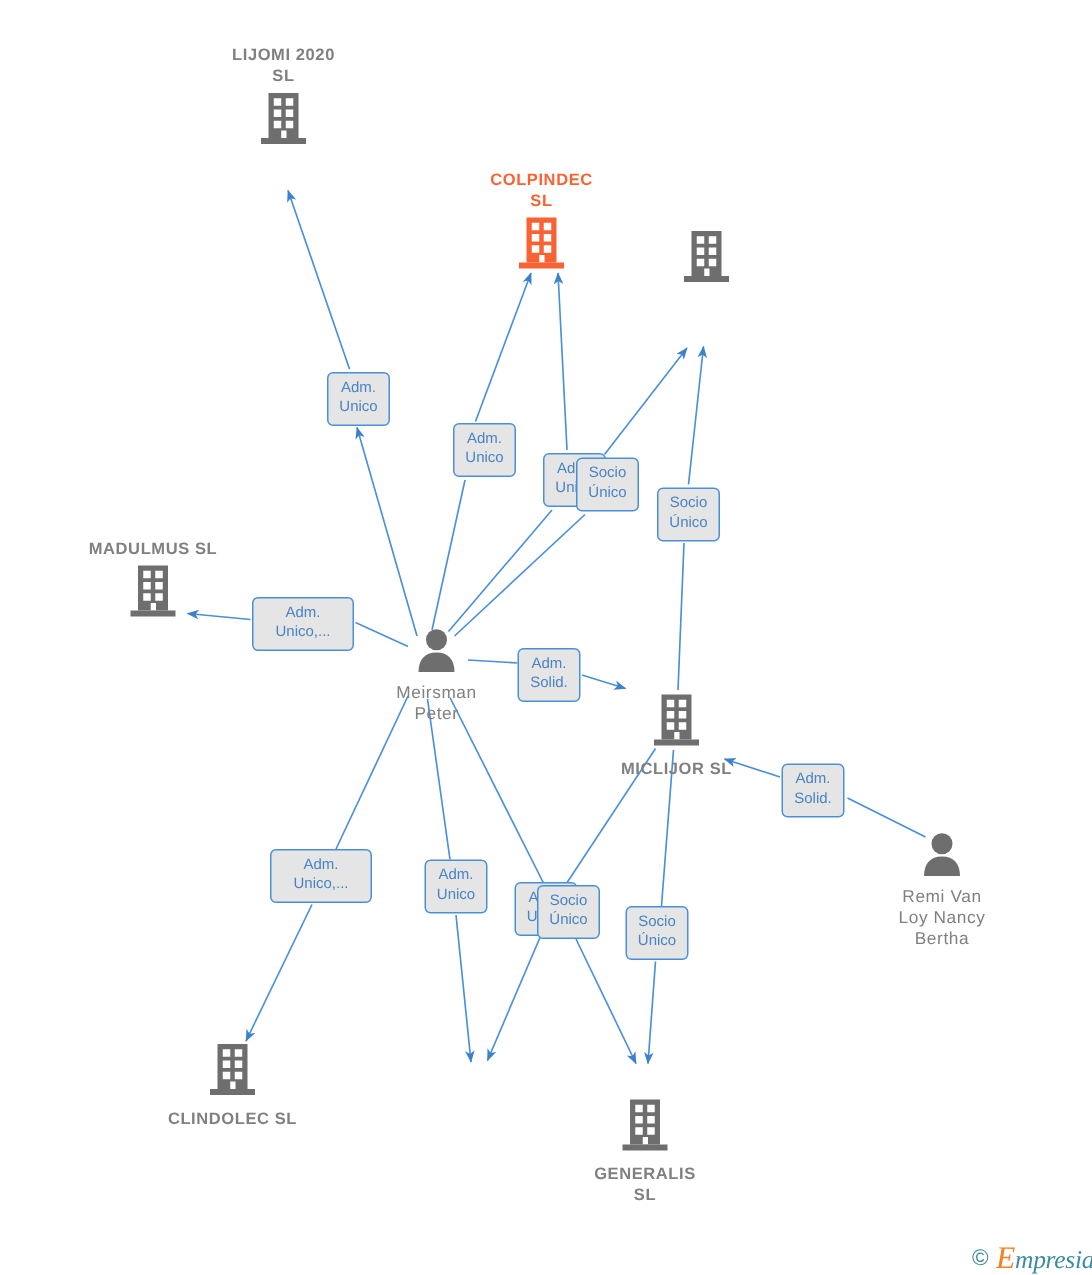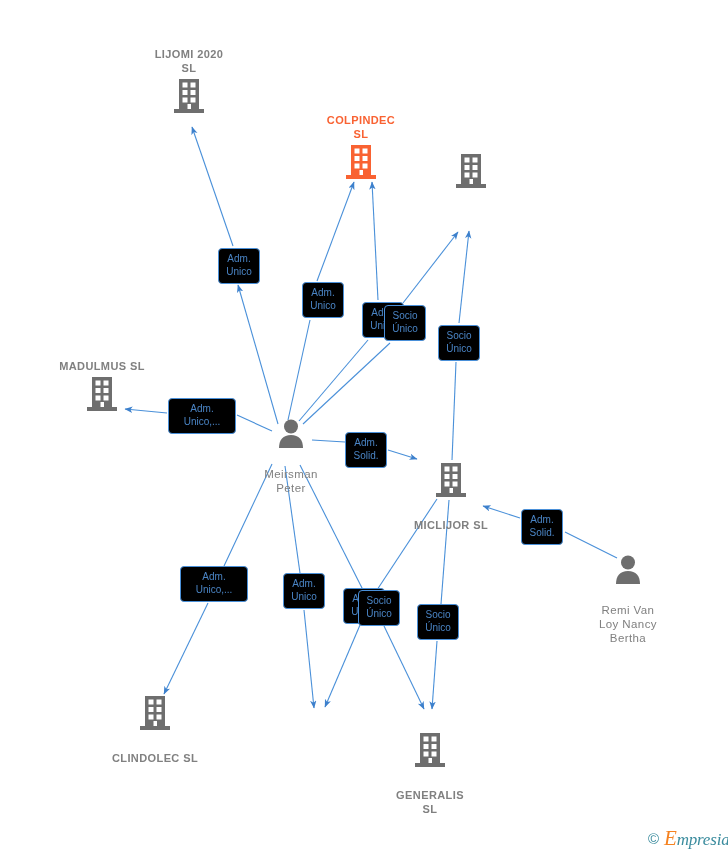--- a/index.html
+++ b/index.html
@@ -35,41 +35,41 @@
     margin: 0 auto;
     line-height: 0;
   }
   .node .node-label {
     display: block;
     font-size: 11px;
     letter-spacing: 0.4px;
     line-height: 14px;
     color: #808080;
     font-weight: bold;
-    margin-top: 19px;
+    margin-top: 7px;
     white-space: pre-line;
   }
   .node.label-above .node-label {
     margin-top: 0;
     margin-bottom: 2px;
   }
   .node.highlight .node-label {
     color: #f96232;
   }
   .node.person .node-label {
     font-weight: normal;
     font-size: 11.5px;
     color: #808080;
   }
   .edge-label {
     position: absolute;
     box-sizing: border-box;
     border: 1px solid #4a90d9;
     border-radius: 4px;
-    background: #000000;
+    background: #e5e5e5;
     color: #4a84c4;
     font-size: 10px;
     line-height: 13px;
     text-align: center;
     padding: 3px 4px 3px 4px;
     white-space: pre-line;
     font-family: "Liberation Sans", sans-serif;
   }
   .watermark {
     position: absolute;
@@ -142,21 +142,21 @@
       <path d="M360,625 L325,707"></path>
 
       <path d="M300,465 L363,590" marker-end="none"></path>
       <path d="M384,626 L424,709"></path>
 
       <path d="M449,500 L441,604" marker-end="none"></path>
       <path d="M437,641 L432,709"></path>
     </g>
   </svg>
 
-  <div class="node label-above" style="left:189px; top:47px;">
+  <div class="node label-above" style="left:189px; top:30px;">
     <span class="node-label">LIJOMI 2020
 SL</span>
     <span class="glyph">
       <svg width="34" height="38" viewBox="0 0 34 38">
         <rect x="7" y="2" width="20" height="30" fill="#6e6e6e"></rect>
         <rect x="10.5" y="5.5" width="5" height="5" fill="#ffffff"></rect>
         <rect x="18.5" y="5.5" width="5" height="5" fill="#ffffff"></rect>
         <rect x="10.5" y="13" width="5" height="5" fill="#ffffff"></rect>
         <rect x="18.5" y="13" width="5" height="5" fill="#ffffff"></rect>
         <rect x="10.5" y="20.5" width="5" height="5" fill="#ffffff"></rect>

